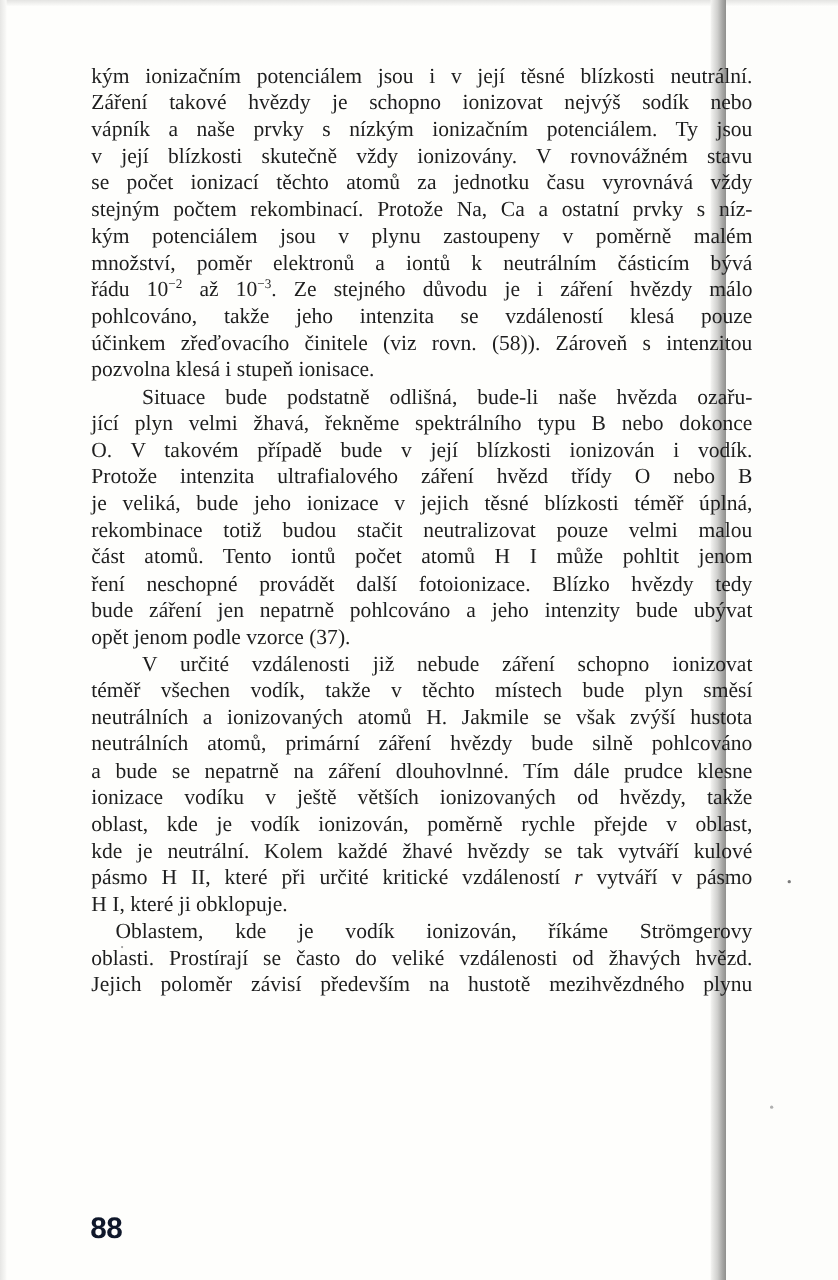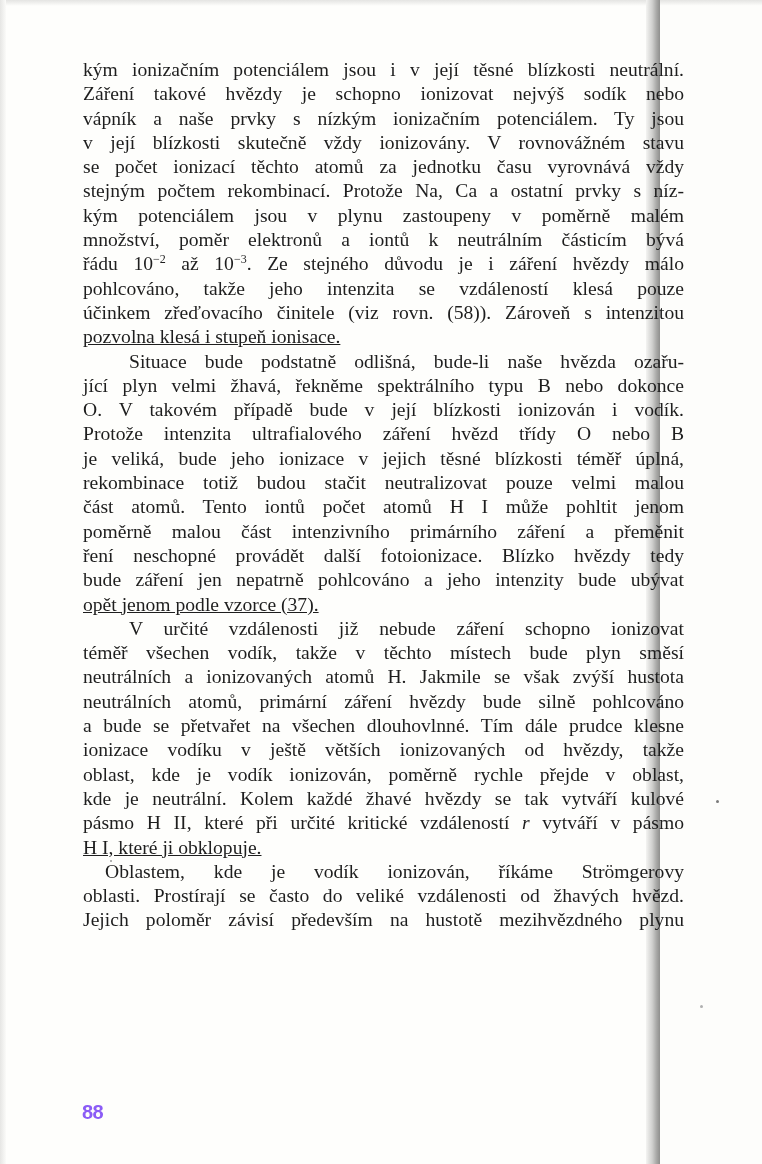--- a/index.html
+++ b/index.html
@@ -49,21 +49,20 @@
     }
     .line {
       display: block;
       white-space: nowrap;
       text-align: justify;
       text-align-last: justify;
       height: 24.3px;
     }
     .line.last {
       text-align-last: left;
-      text-decoration: underline;
     }
     .line.indent {
       padding-left: 46px;
     }
     .line.indent-small {
       padding-left: 22px;
     }
     sup {
       font-size: 12px;
       vertical-align: 7px;
@@ -71,22 +70,22 @@
     }
     em.var {
       font-style: italic;
     }
     .page-number {
       position: absolute;
       left: 82px;
       top: 1101px;
       font-family: "Liberation Sans", "DejaVu Sans", sans-serif;
       font-weight: bold;
-      font-size: 20px;
-      color: #8b5cf6;
+      font-size: 27px;
+      color: #0f172a;
       letter-spacing: -0.5px;
     }
     .speck {
       position: absolute;
       border-radius: 50%;
       background: #7a7a7a;
     }
   </style>
 </head>
 <body>
@@ -114,32 +113,31 @@
     </div>
 
     <div>
       <span class="line indent">Situace bude podstatně odlišná, bude-li naše hvězda ozařu-</span>
       <span class="line">jící plyn velmi žhavá, řekněme spektrálního typu B nebo dokonce</span>
       <span class="line">O. V takovém případě bude v její blízkosti ionizován i vodík.</span>
       <span class="line">Protože intenzita ultrafialového záření hvězd třídy O nebo B</span>
       <span class="line">je veliká, bude jeho ionizace v jejich těsné blízkosti téměř úplná,</span>
       <span class="line">rekombinace totiž budou stačit neutralizovat pouze velmi malou</span>
       <span class="line">část atomů. Tento iontů počet atomů H I může pohltit jenom</span>
-      <span class="line">poměrně malou část intenzivního primárního záření a přeměnit</span>
       <span class="line">ření neschopné provádět další fotoionizace. Blízko hvězdy tedy</span>
       <span class="line">bude záření jen nepatrně pohlcováno a jeho intenzity bude ubývat</span>
       <span class="line last">opět jenom podle vzorce (37).</span>
     </div>
 
     <div>
       <span class="line indent">V určité vzdálenosti již nebude záření schopno ionizovat</span>
       <span class="line">téměř všechen vodík, takže v těchto místech bude plyn směsí</span>
       <span class="line">neutrálních a ionizovaných atomů H. Jakmile se však zvýší hustota</span>
       <span class="line">neutrálních atomů, primární záření hvězdy bude silně pohlcováno</span>
-      <span class="line">a bude se přetvařet na všechen dlouhovlnné. Tím dále prudce klesne</span>
+      <span class="line">a bude se nepatrně na záření dlouhovlnné. Tím dále prudce klesne</span>
       <span class="line">ionizace vodíku v ještě větších ionizovaných od hvězdy, takže</span>
       <span class="line">oblast, kde je vodík ionizován, poměrně rychle přejde v oblast,</span>
       <span class="line">kde je neutrální. Kolem každé žhavé hvězdy se tak vytváří kulové</span>
       <span class="line"><span>pásmo H II, které při určité kritické vzdáleností </span><em class="var">r</em><span> vytváří v pásmo</span></span>
       <span class="line last">H I, které ji obklopuje.</span>
     </div>
 
     <div>
       <span class="line indent-small">Oblastem, kde je vodík ionizován, říkáme Strömgerovy</span>
       <span class="line">oblasti. Prostírají se často do veliké vzdálenosti od žhavých hvězd.</span>

